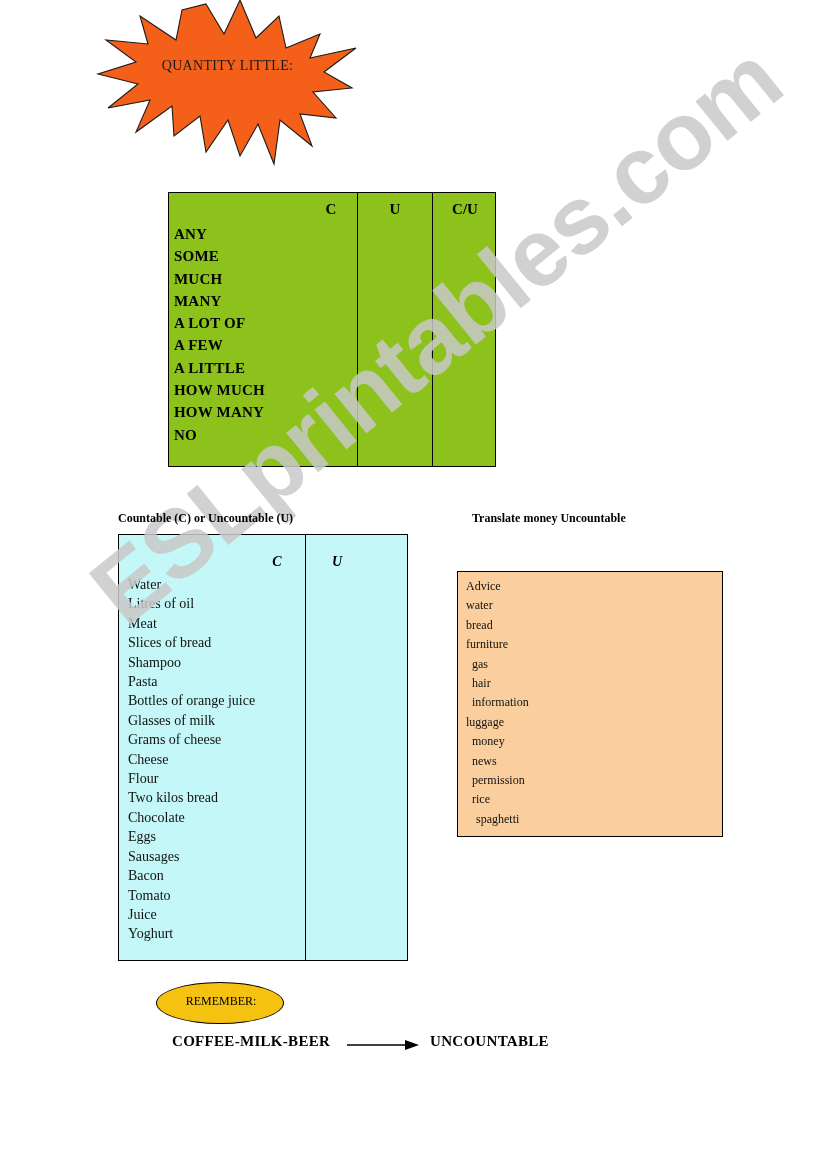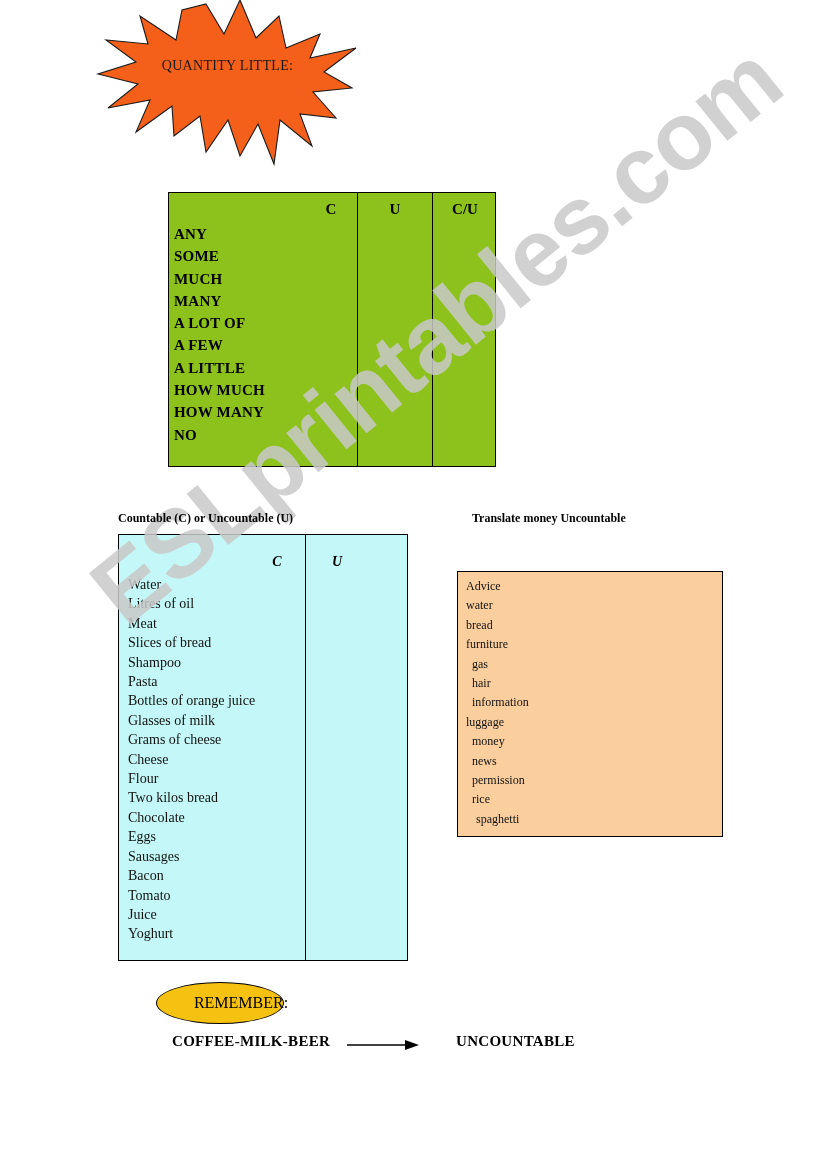--- a/index.html
+++ b/index.html
@@ -240,23 +240,22 @@
     box-sizing: border-box;
     z-index: 3;
   }
   #remember-label {
     position: absolute;
     left: 0;
     top: 11px;
     width: 128px;
     text-align: center;
     font-family: "Liberation Serif", "DejaVu Serif", serif;
-    font-size: 16px;
+    font-size: 12px;
     color: #000000;
-    padding-left: 20px;
   }
 
   
   #bottom-row {
     position: absolute;
     left: 172px;
     top: 1033px;
     width: 420px;
     height: 26px;
     z-index: 3;
@@ -278,21 +277,20 @@
   }
   #uncountable-text {
     position: absolute;
     left: 258px;
     top: 0;
     font-family: "Liberation Serif", "DejaVu Serif", serif;
     font-size: 15px;
     font-weight: bold;
     letter-spacing: 0.3px;
     white-space: nowrap;
-    margin-left: 26px;
   }
 </style>
 </head>
 <body>
 
 <div id="page">
 
   <div id="starburst-wrap">
     <svg width="270" height="172" viewBox="0 0 270 172">
       <polygon points="118,8 136,38 152,4 168,42 191,20 198,52 232,38 222,62 268,52 236,76 264,92 225,96 248,122 212,118 224,150 192,124 186,168 170,128 152,160 140,124 118,156 112,120 86,140 84,110 48,136 62,104 20,112 50,88 10,78 48,66 18,44 60,48 52,20 88,44 94,14" fill="#F4601A" stroke="#1a1a1a" stroke-width="1.1" stroke-linejoin="miter"></polygon>

